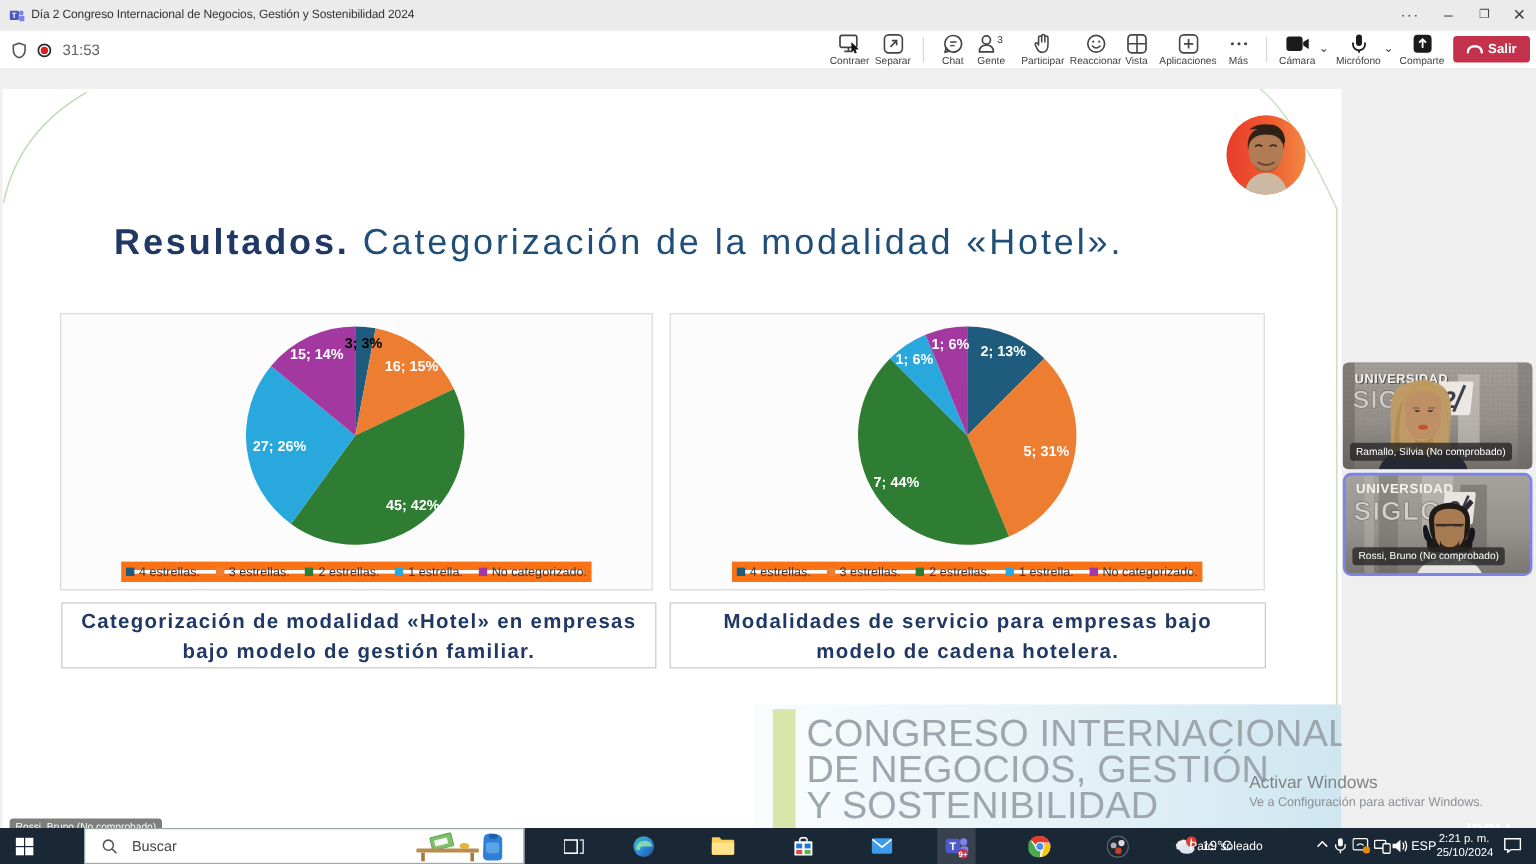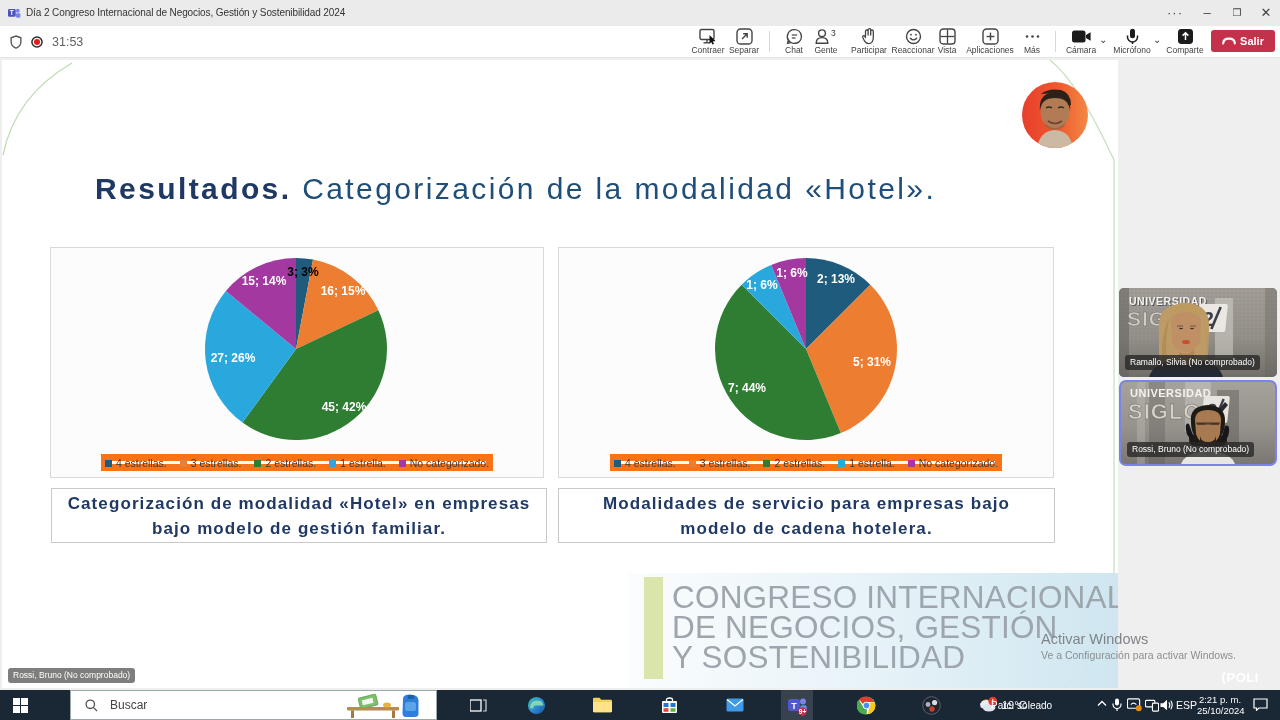--- a/index.html
+++ b/index.html
@@ -11,21 +11,21 @@
 .wctl{position:absolute;top:0;height:26px;width:30px;text-align:center;color:#444;font-size:13px;line-height:26px;}
 .toolbar{position:absolute;left:0;top:26px;width:1280px;height:32px;background:#fff;border-bottom:1px solid #e3e3e3;}
 .tbleft{position:absolute;left:10px;top:0;height:32px;display:flex;align-items:center;gap:9px;}
 .timer{font-size:12.5px;color:#5f5f5f;}
 .tbtn{position:absolute;top:1px;width:56px;height:30px;text-align:center;}
 .tbtn .ic{height:18px;display:flex;align-items:center;justify-content:center;}
 .tbtn .lb{font-size:8.5px;color:#3f3f3f;}
 .tdiv{position:absolute;top:5px;width:1px;height:21px;background:#d7d7d7;}
 .chev{position:absolute;top:8px;font-size:10px;color:#444;}
 .salir{position:absolute;left:1211px;top:4px;width:64px;height:22px;background:#c4314b;border-radius:3px;color:#fff;font-size:11px;font-weight:bold;display:flex;align-items:center;justify-content:center;gap:4px;}
-.stage{position:absolute;left:0;top:58px;width:1280px;height:556px;background:#efefef;padding-left:38px;}
+.stage{position:absolute;left:0;top:72px;width:1280px;height:556px;background:#efefef;padding-left:38px;}
 .slide{position:absolute;left:2px;top:2px;width:1116px;height:628px;background:#fff;overflow:hidden;}
 .slidetitle{position:absolute;left:93px;top:112px;font-size:30px;color:#1f4e79;letter-spacing:2.4px;white-space:nowrap;}
 .slidetitle b{color:#1f3864;}
 .panel{position:absolute;top:187px;height:231px;background:#fcfcfc;border:1px solid #d9d9d9;}
 .p1{left:48px;width:494px;}
 .p2{left:556px;width:496px;}
 .plabel{position:absolute;font-size:12px;font-weight:bold;color:#fff;white-space:nowrap;transform:translate(-50%,-50%);}
 .legend{position:absolute;top:394px;height:17px;display:flex;align-items:center;justify-content:center;gap:13px;font-size:10.5px;color:#3a3a3a;white-space:nowrap;width:392px;background:#fff;border:7px solid #f97316;}
 .legend .sq{display:inline-block;width:7px;height:7px;margin-right:4px;}
 .cap{position:absolute;top:428px;height:55px;background:#fff;border:1px solid #c9c9c9;color:#1f3864;font-weight:bold;font-size:17px;letter-spacing:1.1px;text-align:center;display:flex;align-items:center;justify-content:center;line-height:25px;}

